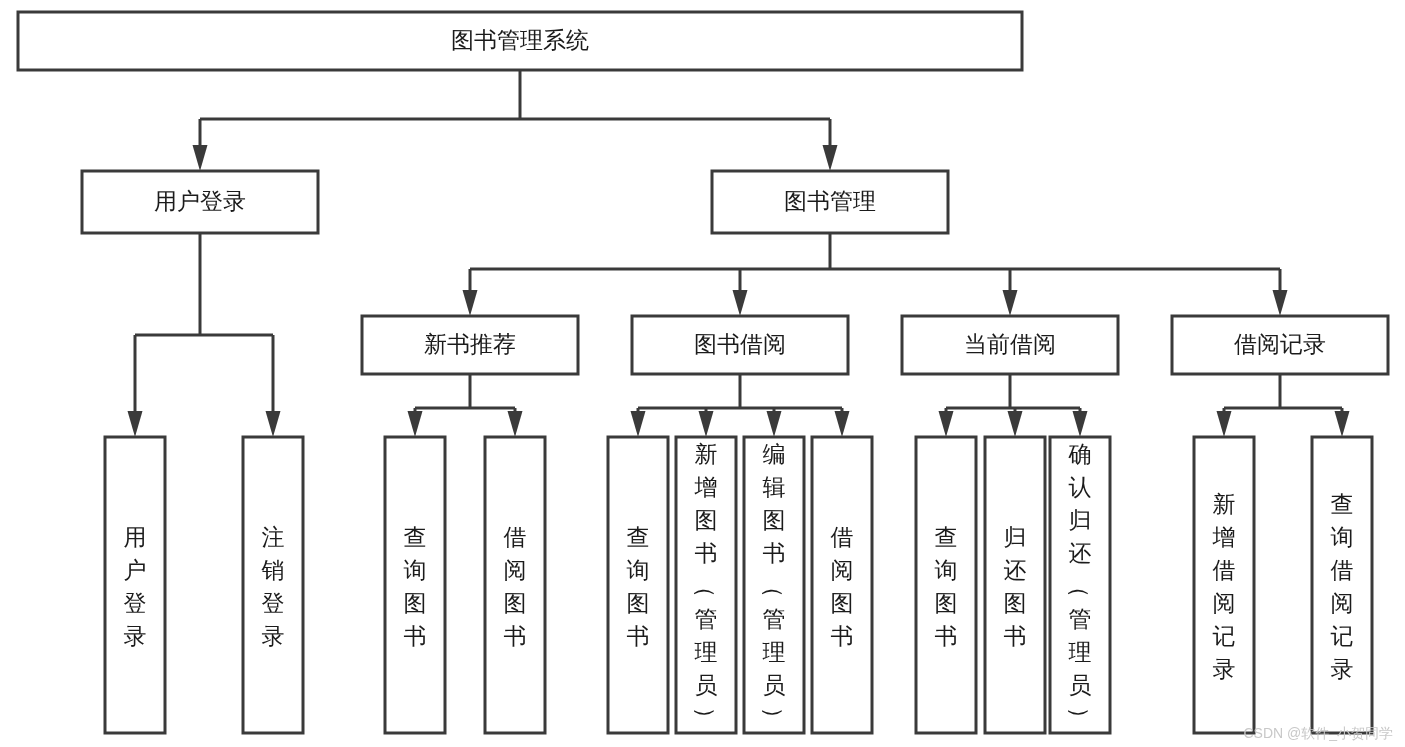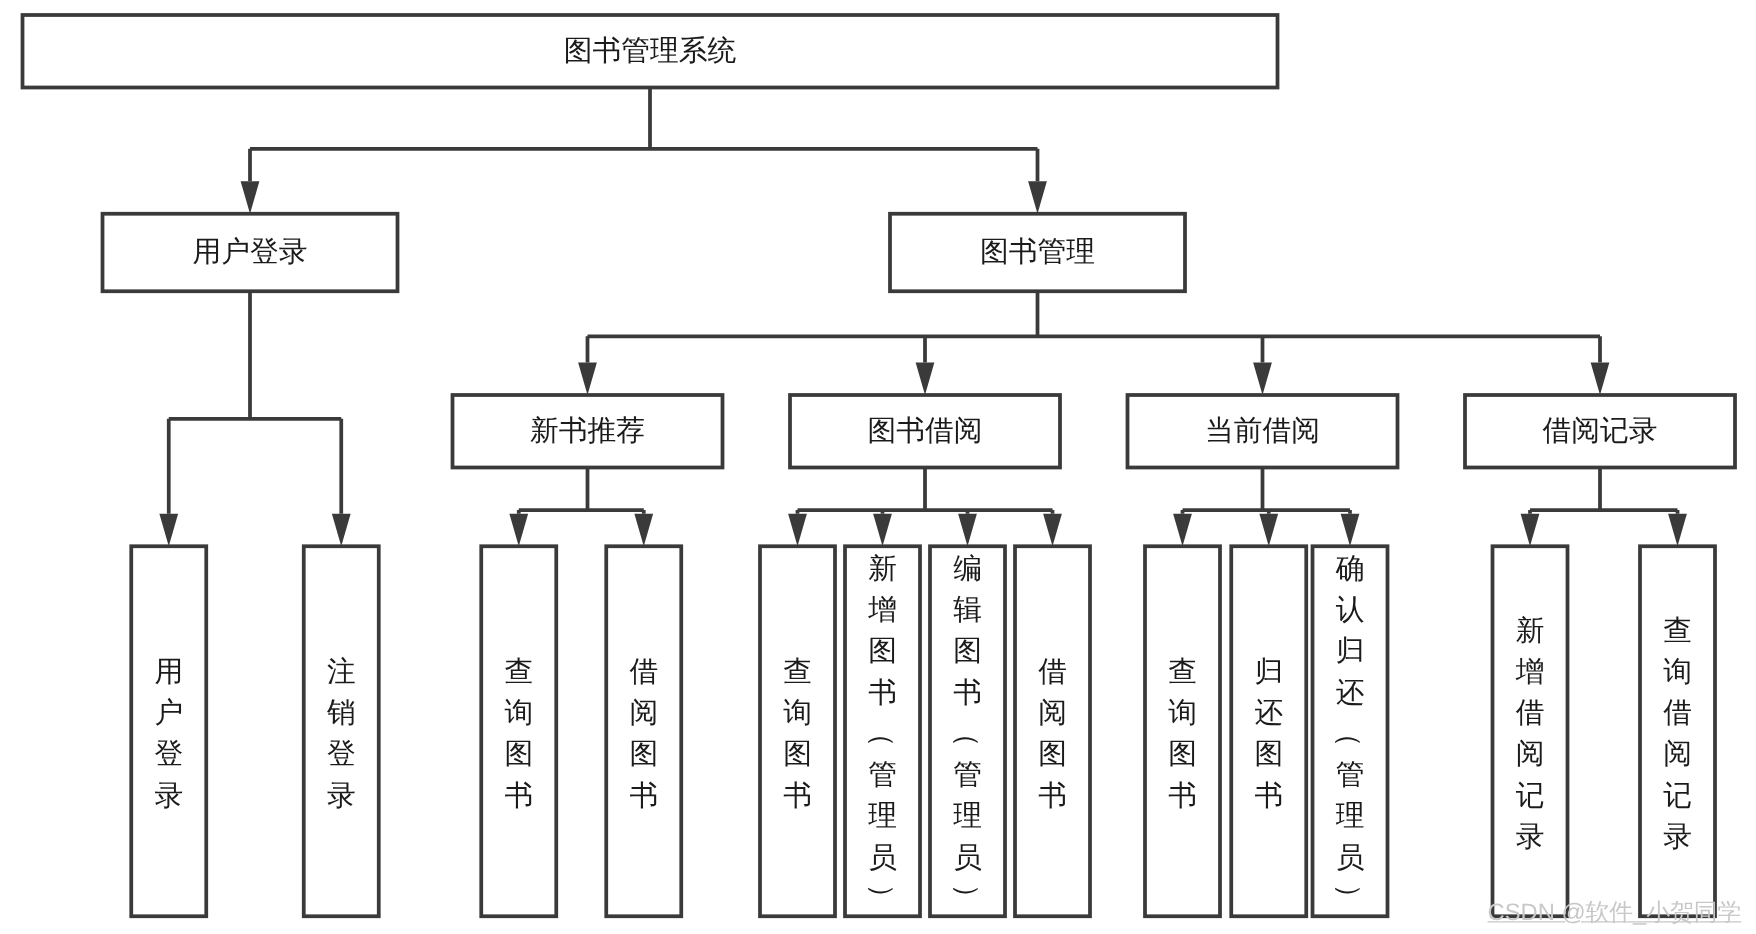--- a/index.html
+++ b/index.html
@@ -56,25 +56,24 @@
     fill: #1b1b1b;
     font-family: "Liberation Sans", "DejaVu Sans", sans-serif;
     font-size: 23px;
     text-anchor: middle;
   }
   .watermark-text {
     position: absolute;
     right: 12px;
     bottom: 4px;
     color: #c8c8c8;
-    font-size: 19px;
+    font-size: 14px;
     font-family: "Liberation Sans", "DejaVu Sans", sans-serif;
     white-space: nowrap;
     user-select: none;
-    text-decoration: underline;
   }
 </style>
 </head>
 <body>
 
 <div id="diagram-root">
   <svg id="tree-svg" viewBox="0 0 1405 747" xmlns="http://www.w3.org/2000/svg">
     <g id="connectors-layer">
         <g>
           <path d="M 520 70 L 520 119" class="connector"></path>

